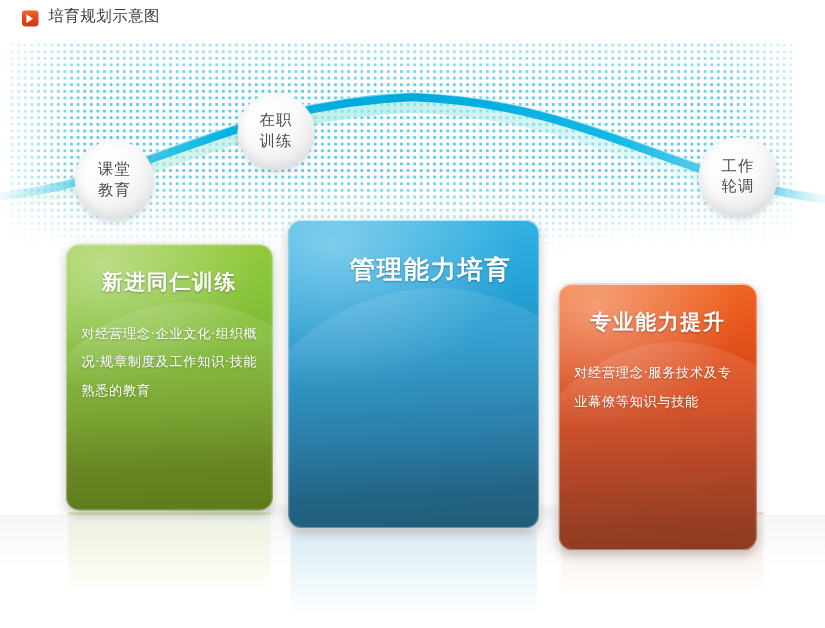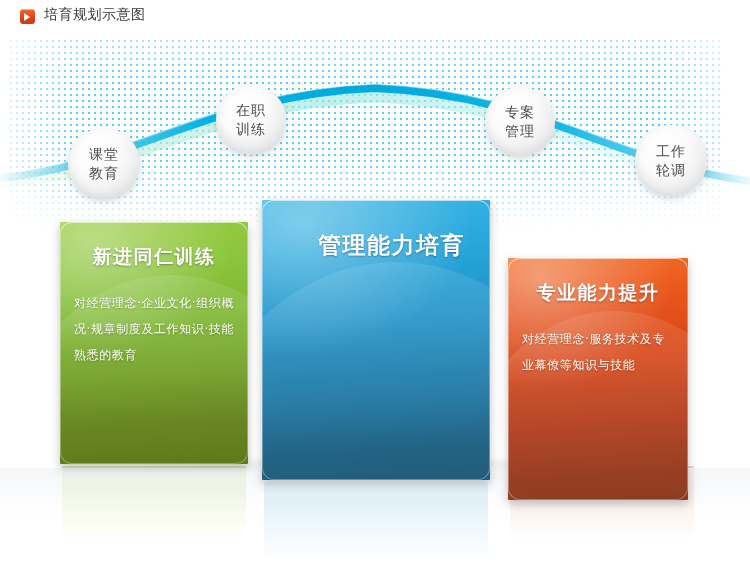--- a/index.html
+++ b/index.html
@@ -74,21 +74,21 @@
     display: flex; align-items: center; justify-content: center; text-align: center;
   }
   .node-label {
     font-size: 14px; line-height: 19px; color: #4b4b4b; letter-spacing: 1px;
     font-family: "DejaVu Sans", "Liberation Sans", sans-serif;
     text-shadow: 0 1px 0 rgba(255,255,255,.9);
   }
 
   
   .panel {
-    position: absolute; border-radius: 1px; overflow: hidden;
+    position: absolute; border-radius: 12px; overflow: hidden;
     box-shadow: 0 4px 10px rgba(60,60,60,.30);
   }
   .panel .sheen {
     position: absolute; left: 0; top: 0; width: 100%; height: 100%;
     background: radial-gradient(ellipse 120% 75% at 18% 8%, rgba(255,255,255,.38) 0%, rgba(255,255,255,0) 62%);
     pointer-events: none;
   }
   .panel .swoosh {
     position: absolute; left: -36%; bottom: -72%;
     width: 190%; height: 150%;
@@ -195,26 +195,20 @@
   </div>
 
   <div class="node" id="node-1" style="left:68px; top:128px; width:72px; height:72px;">
     <div class="node-label">
       <span>课堂</span><br>
       <span>教育</span>
     </div>
   </div>
 
 
-  <div class="node" id="node-4" style="left:485px; top:87px; width:70px; height:70px;">
-    <div class="node-label">
-      <span>专案</span><br>
-      <span>管理</span>
-    </div>
-  </div>
 
   <div class="node" id="node-5" style="left:635px; top:125px; width:72px; height:72px;">
     <div class="node-label">
       <span>工作</span><br>
       <span>轮调</span>
     </div>
   </div>
 
   <div id="floor-shadow"></div>
   <div class="reflection" id="refl-green"></div>

